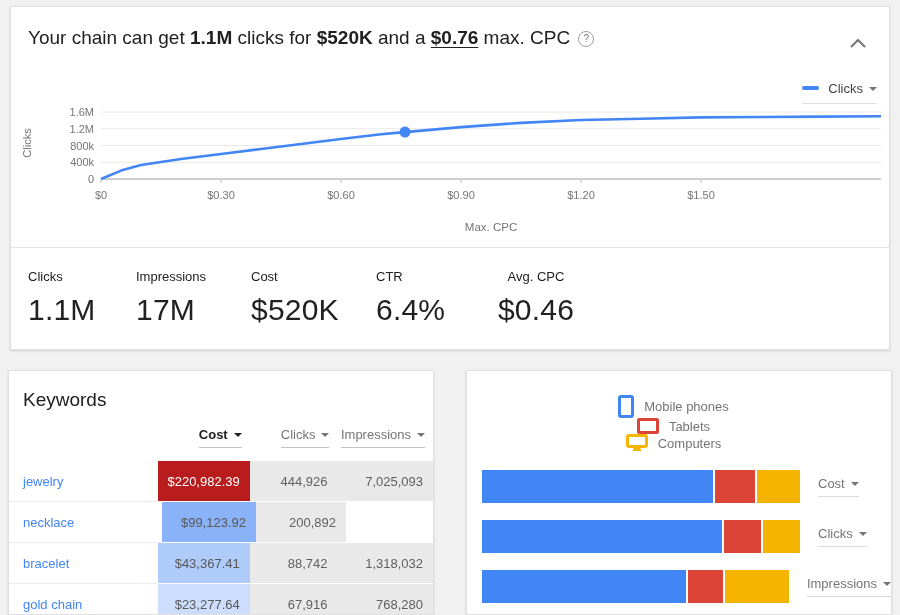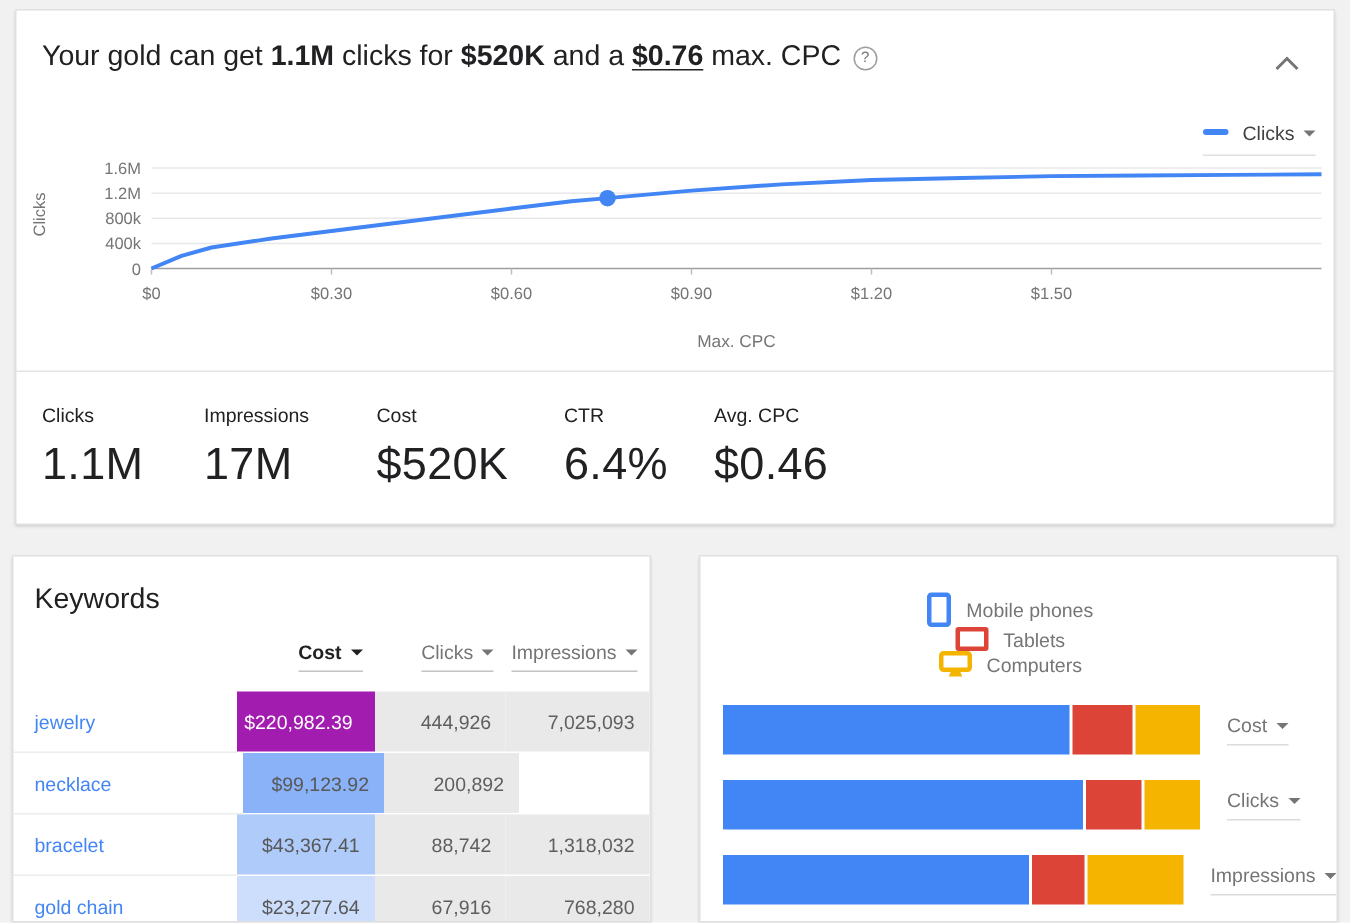--- a/index.html
+++ b/index.html
@@ -65,21 +65,21 @@
   .stack-bar{width:318px;height:33px;display:flex;gap:2px;}
   .seg{height:100%;}
   .bar-dropdown{margin-left:18px;font-size:13px;color:#757575;padding-bottom:5px;border-bottom:1px solid #dcdcdc;cursor:pointer;white-space:nowrap;}
 </style>
 </head>
 <body>
 
 <div id="forecast-card" class="card">
 
   <div class="fc-title">
-    <span>Your gold can get </span><b>1.1M</b><span> clicks for </span><b>$520K</b><span> and a </span><b class="ul">$0.76</b><span> max. CPC</span><span class="help-icon">?</span>
+    <span>Your chain can get </span><b>1.1M</b><span> clicks for </span><b>$520K</b><span> and a </span><b class="ul">$0.76</b><span> max. CPC</span><span class="help-icon">?</span>
   </div>
 
   <div class="collapse-btn">
     <svg width="18" height="11" viewBox="0 0 18 11">
         <polyline points="2,9 9,2 16,9" fill="none" stroke="#757575" stroke-width="2"></polyline>
       </svg>
   </div>
 
   <div class="legend">
     <span class="legend-dash" id="legend-dash" style="background: rgb(66, 133, 244);"></span><span>Clicks</span><span class="caret"></span>
@@ -126,41 +126,41 @@
         <div class="m-value">17M</div>
       </div>
       <div class="metric" style="width: 125px;">
         <div class="m-label">Cost</div>
         <div class="m-value">$520K</div>
       </div>
       <div class="metric" style="width: 100px;">
         <div class="m-label">CTR</div>
         <div class="m-value">6.4%</div>
       </div>
-      <div class="metric" style="width: 120px;">
+      <div class="metric" style="width: 120px; align-items: center;">
         <div class="m-label">Avg. CPC</div>
         <div class="m-value">$0.46</div>
       </div>
     </div>
 </div>
 
 <div id="bottom-row">
 
   <div class="panel card">
     <div class="panel-title">Keywords</div>
     <div class="kw-header" id="kw-header">
         <div class="hcell w-kw"></div>
         <div class="hcell w-cost active"><span class="hd"><span>Cost</span><span class="caret dark"></span></span></div>
         <div class="hcell w-clicks inactive"><span class="hd"><span>Clicks</span><span class="caret"></span></span></div>
         <div class="hcell w-imp inactive"><span class="hd"><span>Impressions</span><span class="caret"></span></span></div>
       </div>
     <div id="kw-rows">
         <div class="kw-row">
           <div class="kw-keyword w-kw"><a>jewelry</a></div>
-          <div class="kw-cell w-cost" style="background: #a21caf; color: rgb(255, 255, 255); text-align: center;">$220,982.39</div>
+          <div class="kw-cell w-cost" style="background: #b91c1c; color: rgb(255, 255, 255);">$220,982.39</div>
           <div class="kw-cell gray w-clicks">444,926</div>
           <div class="kw-cell gray w-imp">7,025,093</div>
         </div>
         <div class="kw-row">
           <div class="kw-keyword w-kw"><a>necklace</a></div>
           <div class="kw-cell w-cost" style="background: rgb(138, 178, 248); color: rgb(88, 88, 88);">$99,123.92</div>
           <div class="kw-cell gray w-clicks">200,892</div>
         </div>
         <div class="kw-row">
           <div class="kw-keyword w-kw"><a>bracelet</a></div>

